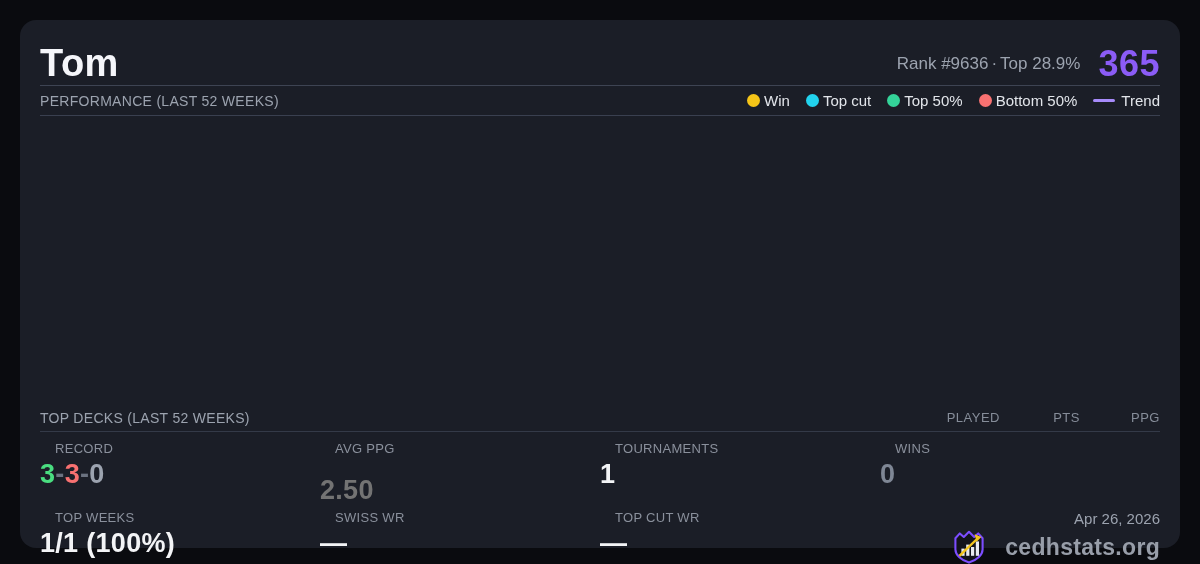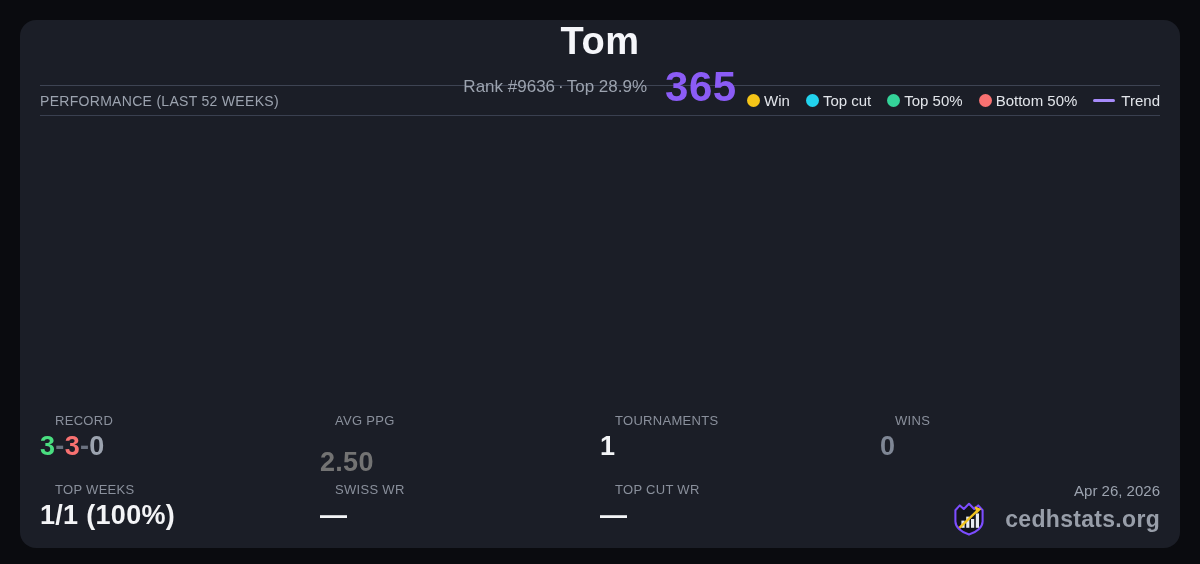--- a/index.html
+++ b/index.html
@@ -16,33 +16,32 @@
     background: #1b1e27;
     border-radius: 16px;
     padding: 0 20px;
   }
 
   
   .card-header {
     height: 66px;
     display: flex;
     justify-content: space-between;
-    align-items: center;
+    align-items: flex-end;
     border-bottom: 1px solid #3e4453;
-    flex-direction: column;
   }
   .player-name {
     font-size: 38px;
     font-weight: bold;
     color: #f5f6fa;
     letter-spacing: 0.5px;
   }
   .header-right { display: flex; align-items: center; gap: 18px; }
   .rank-info { font-size: 17px; color: #9ca3af; display: flex; gap: 3px; align-items: center; }
-  .score { font-size: 42px; font-weight: bold; letter-spacing: 0.5px; }
+  .score { font-size: 36px; font-weight: bold; letter-spacing: 0.5px; }
 
   
   .perf-header {
     height: 30px;
     display: flex;
     justify-content: space-between;
     align-items: center;
     border-bottom: 1px solid #3a4050;
   }
   .section-title { font-size: 14px; color: #9ca3af; letter-spacing: 0.3px; }
@@ -138,20 +137,28 @@
       </div>
       <div class="legend-item">
         <span class="legend-line" style="background: rgb(167, 139, 250);"></span>
         <span>Trend</span>
       </div>
     </div>
   </div>
 
   <div class="chart-area"></div>
 
+  <div class="decks-header">
+    <div class="section-title">TOP DECKS (LAST 52 WEEKS)</div>
+    <div class="decks-cols">
+      <div class="decks-col">PLAYED</div>
+      <div class="decks-col">PTS</div>
+      <div class="decks-col">PPG</div>
+    </div>
+  </div>
 
   <div class="stats-grid">
 
     <div class="stat-cell">
       <div class="stat-label">RECORD</div>
       <div class="stat-value">
         <span style="color: rgb(74, 222, 128);">3</span><span class="record-sep">-</span><span style="color: rgb(248, 113, 113);">3</span><span class="record-sep">-</span><span style="color: rgb(156, 163, 175);">0</span>
       </div>
     </div>
 

